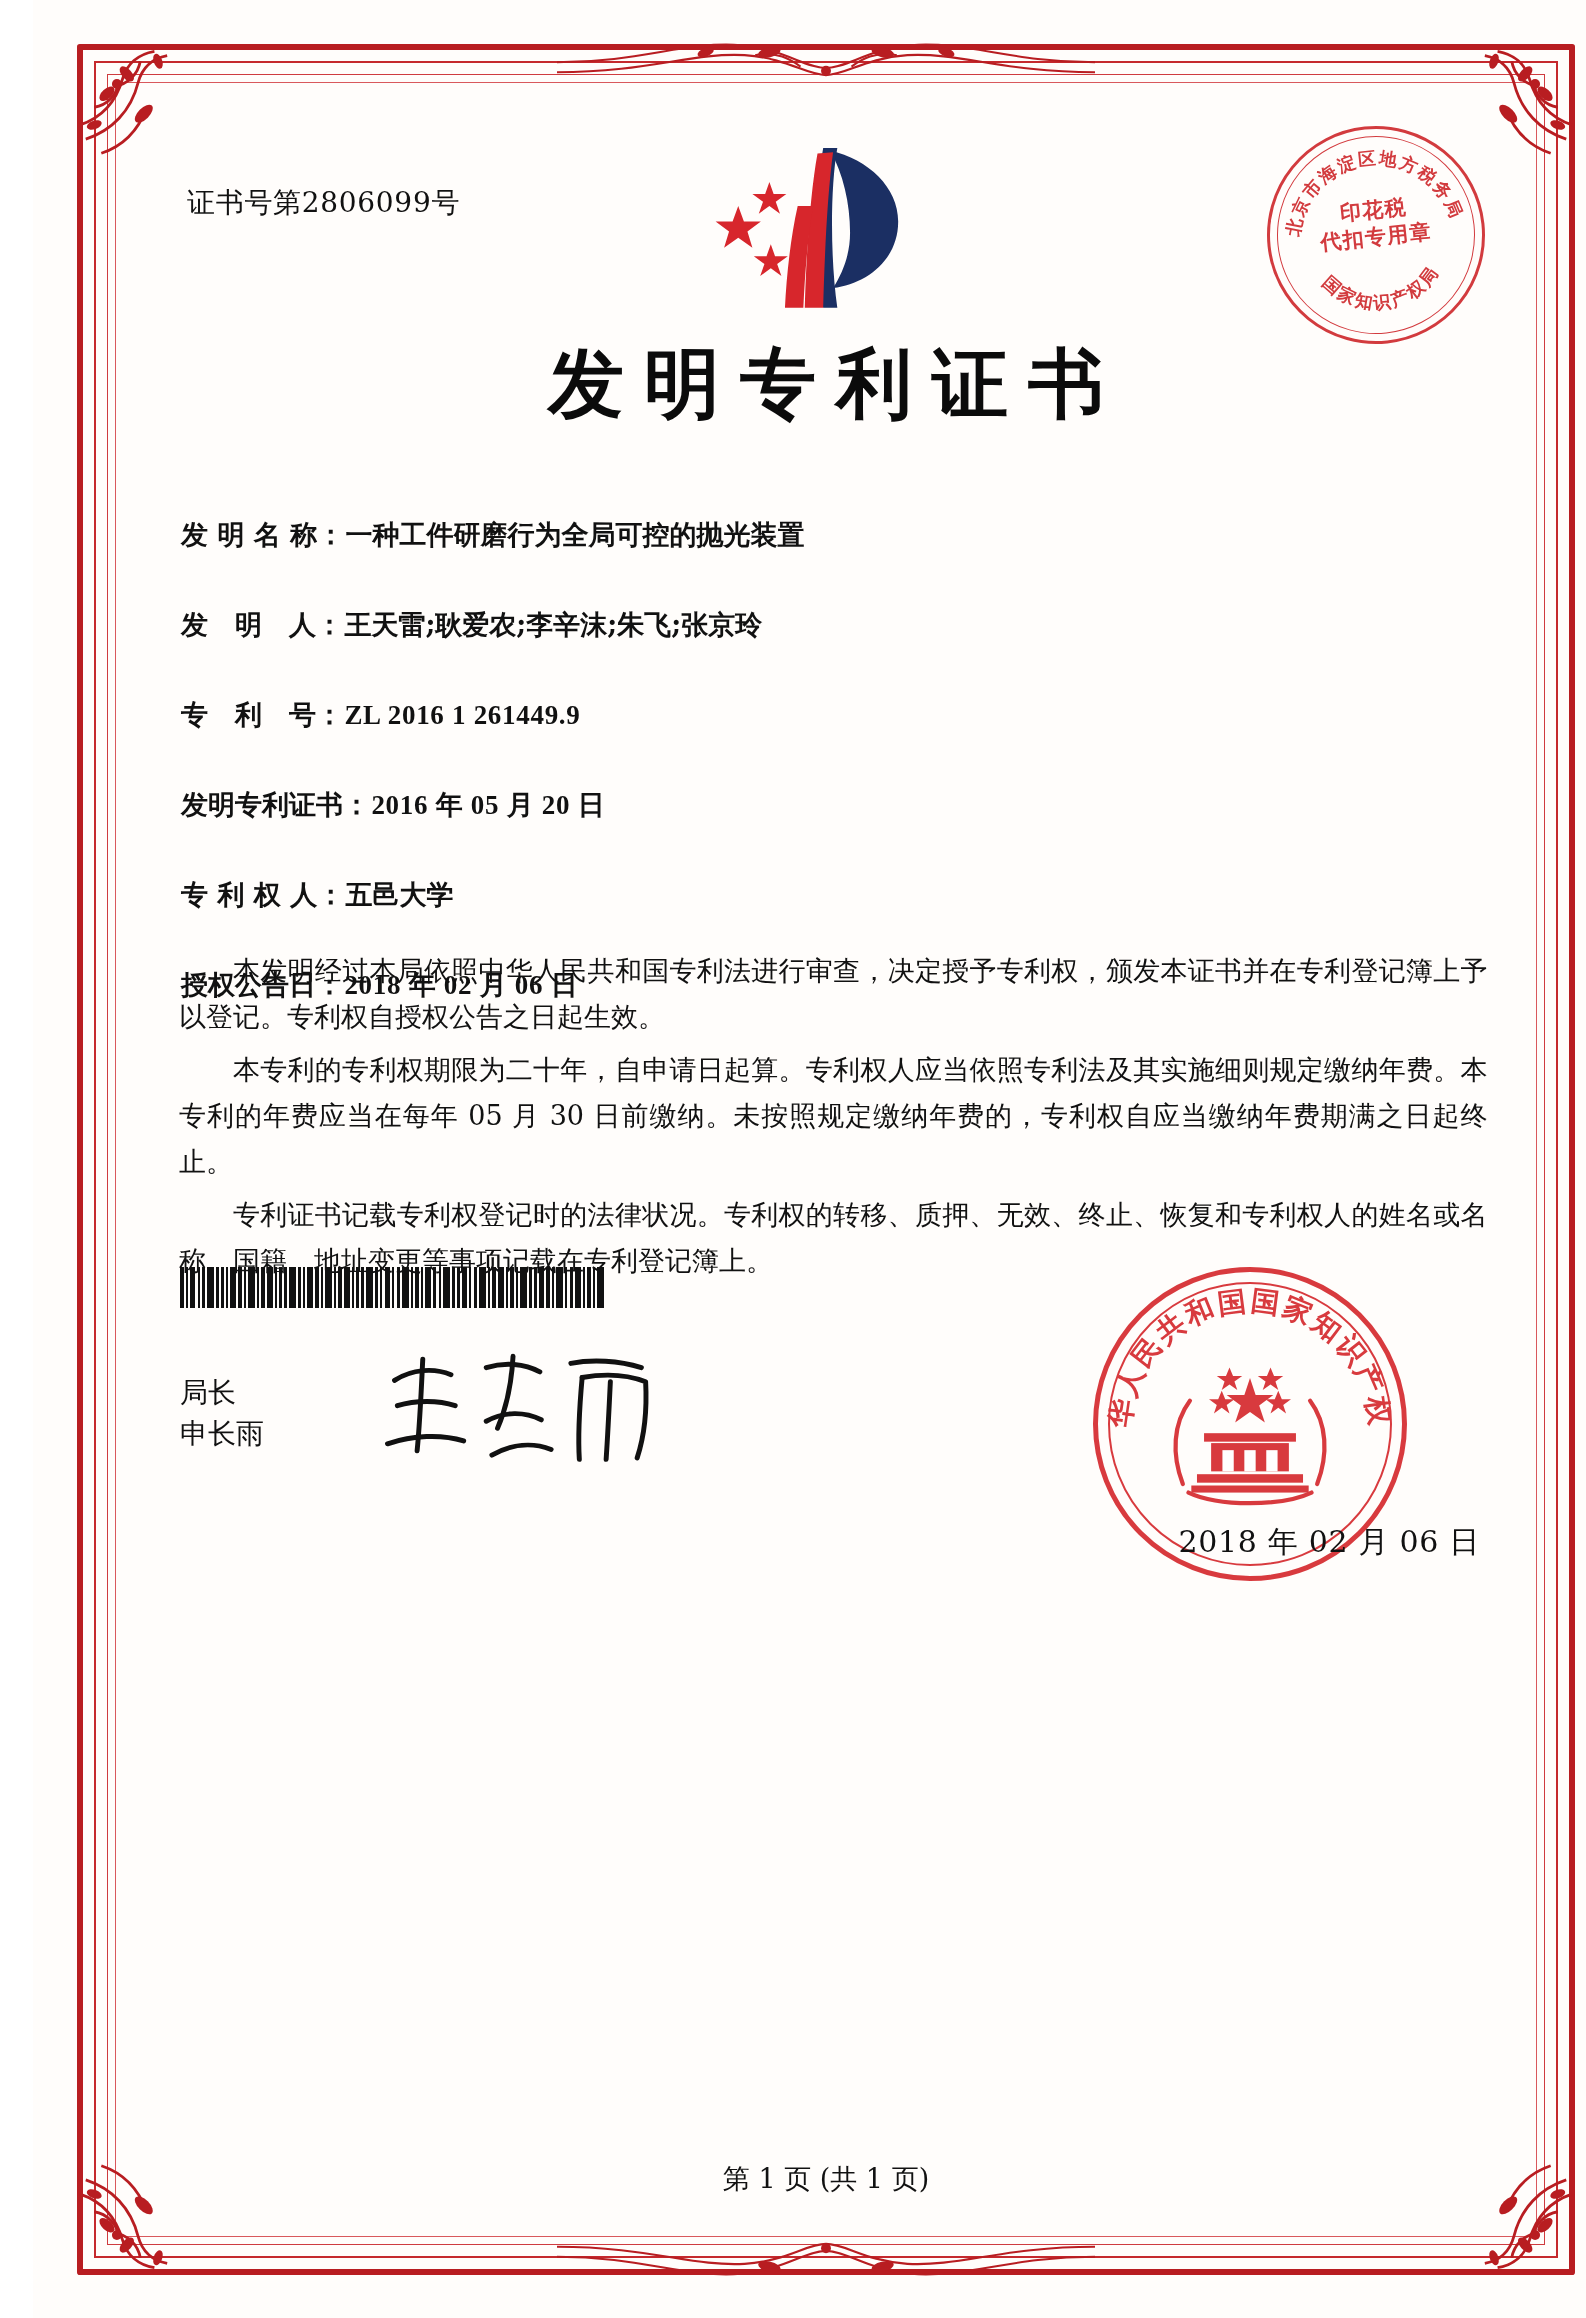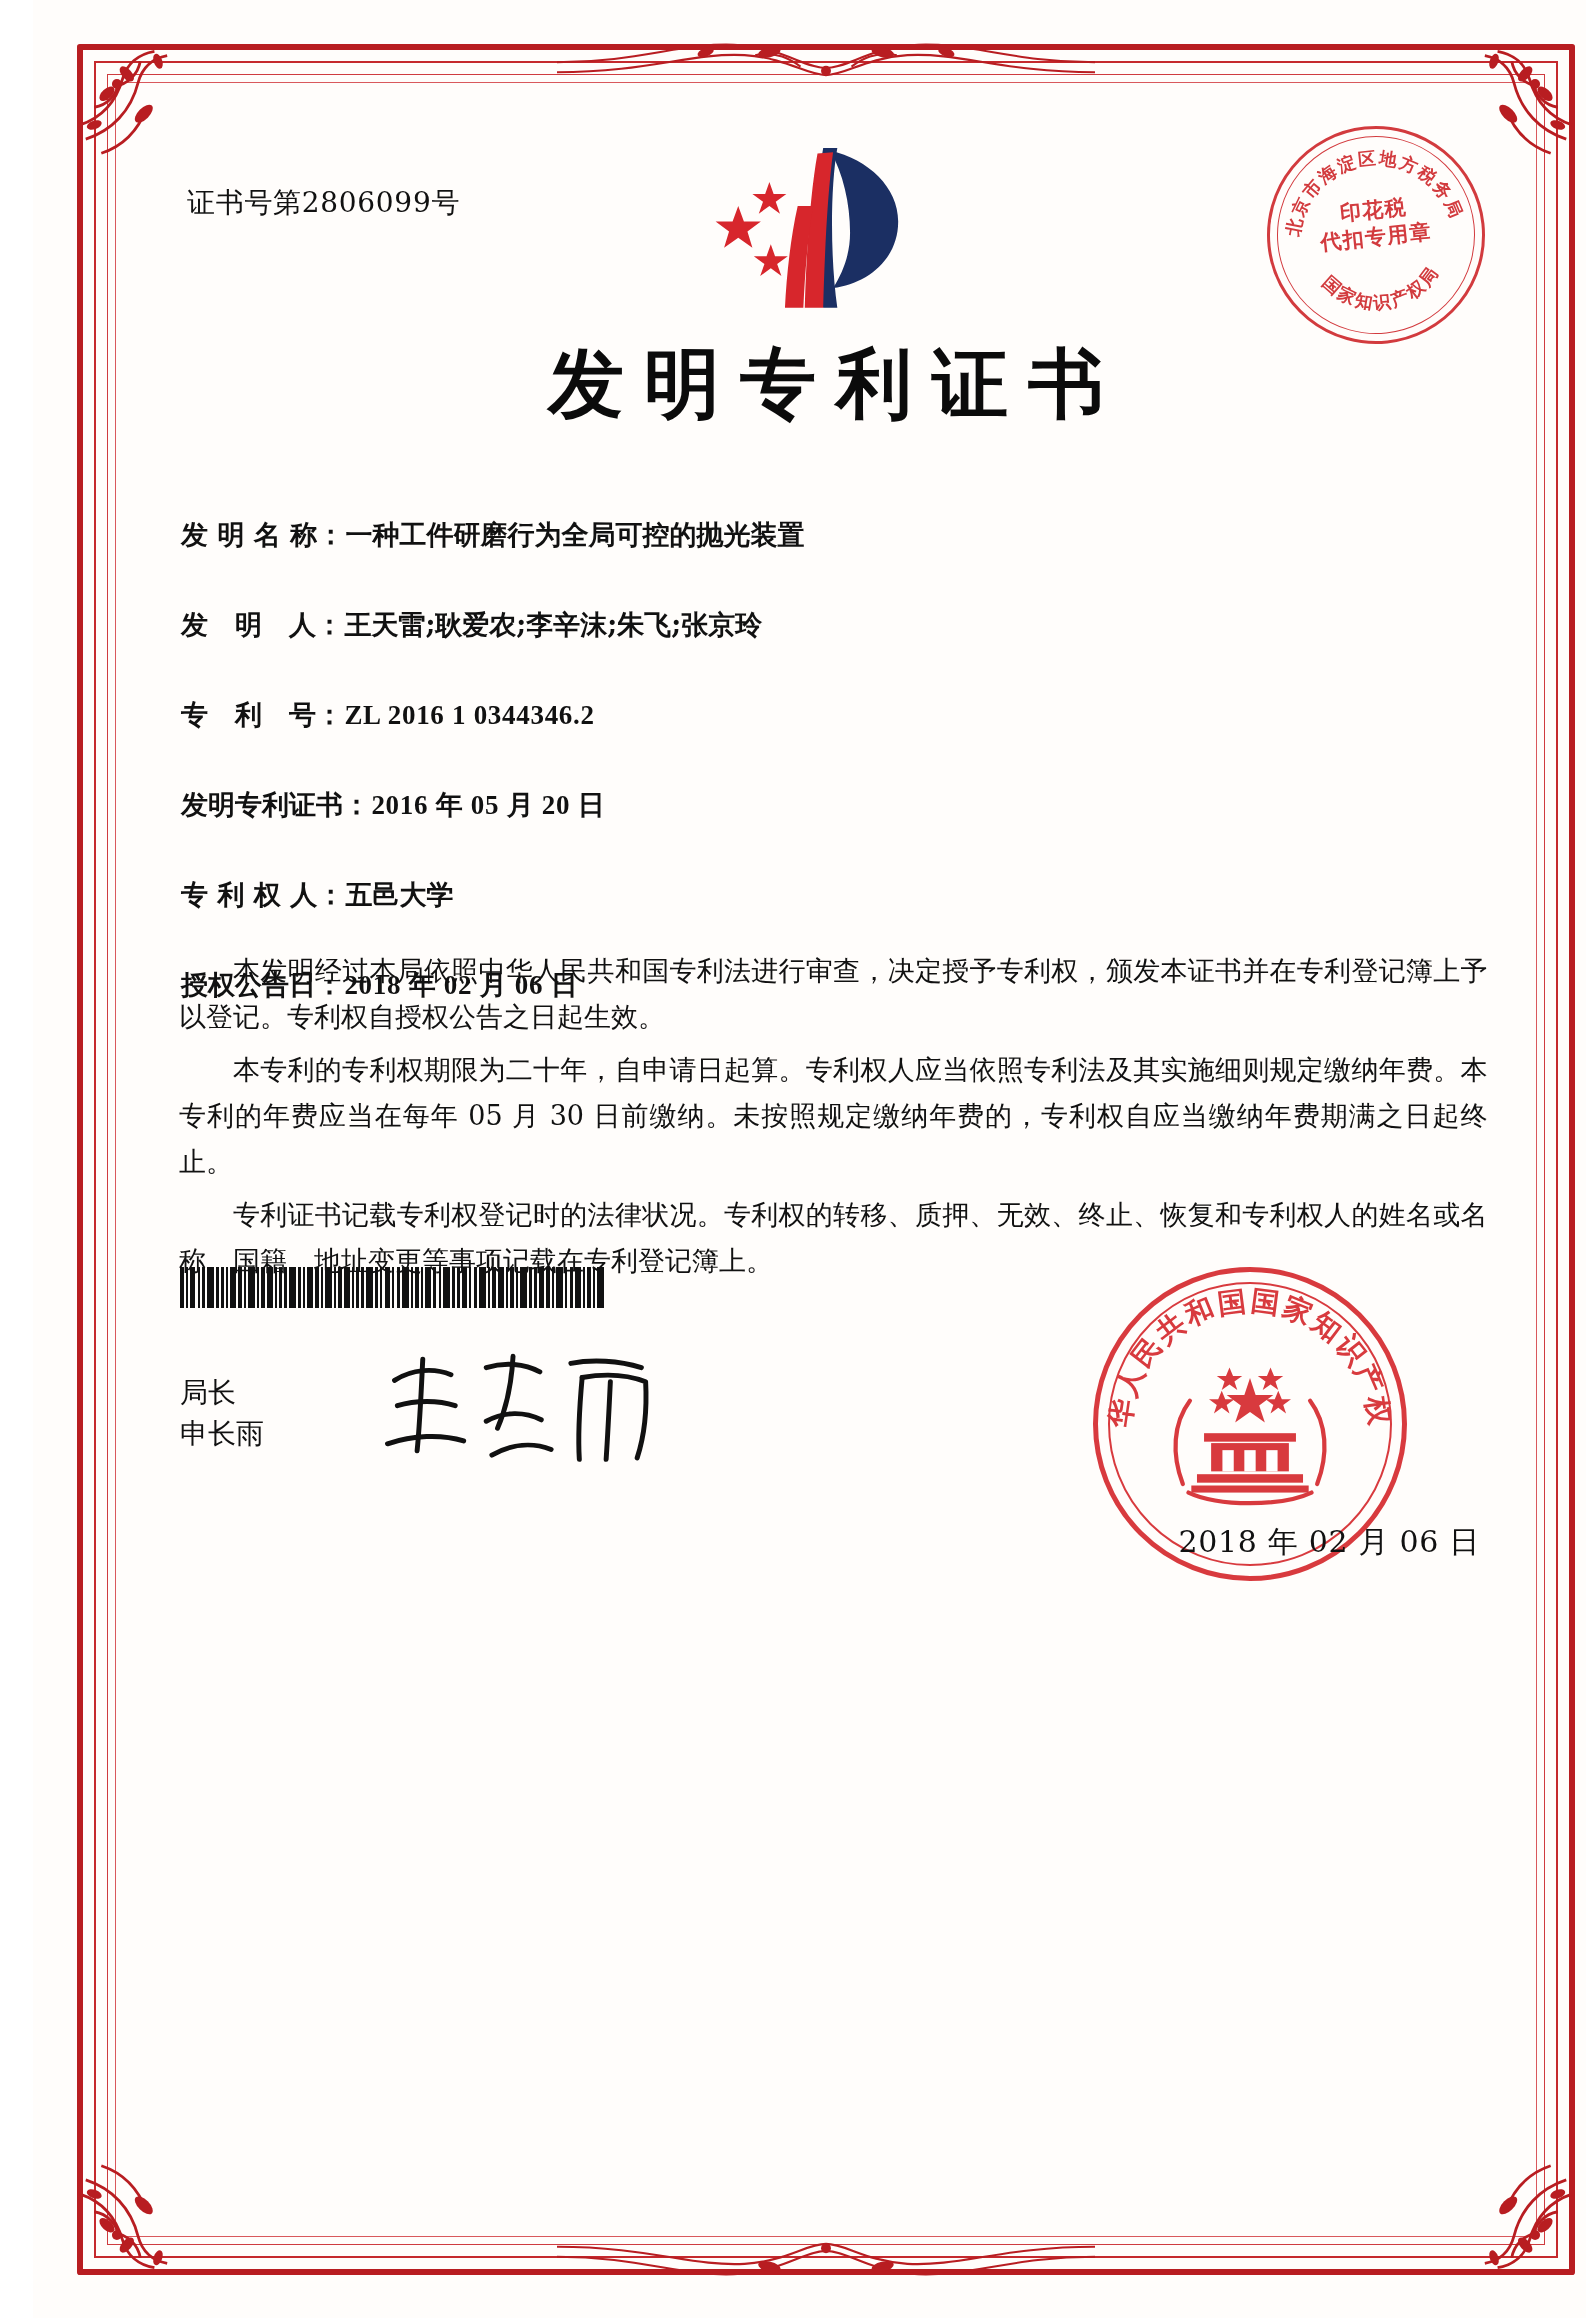--- a/index.html
+++ b/index.html
@@ -437,21 +437,21 @@
       <div class="field-row">
         <span class="field-label">发 明 名 称：</span>
         <span class="field-value">一种工件研磨行为全局可控的抛光装置</span>
       </div>
       <div class="field-row">
         <span class="field-label">发　明　人：</span>
         <span class="field-value">王天雷;耿爱农;李辛沫;朱飞;张京玲</span>
       </div>
       <div class="field-row">
         <span class="field-label">专　利　号：</span>
-        <span class="field-value latin">ZL 2016 1 0344346.2</span>
+        <span class="field-value latin">ZL 2016 1 261449.9</span>
       </div>
       <div class="field-row">
         <span class="field-label">发明专利证书：</span>
         <span class="field-value latin">2016 年 05 月 20 日</span>
       </div>
       <div class="field-row">
         <span class="field-label">专 利 权 人：</span>
         <span class="field-value">五邑大学</span>
       </div>
       <div class="field-row">
@@ -592,16 +592,17 @@
         <g fill="none" stroke="#d4262a" stroke-width="6" stroke-linecap="round">
           <path d="M120 300 C 104 258, 106 214, 130 182"></path>
           <path d="M310 300 C 326 258, 324 214, 300 182"></path>
           <path d="M128 312 C 170 332, 260 332, 302 312"></path>
         </g>
       </svg>
     </div>
 
     <div class="seal-date">2018 年 02 月 06 日</div>
 
+    <div class="page-footer">第 1 页 (共 1 页)</div>
 
   </div>
 </div>
 
 
 </body></html>

